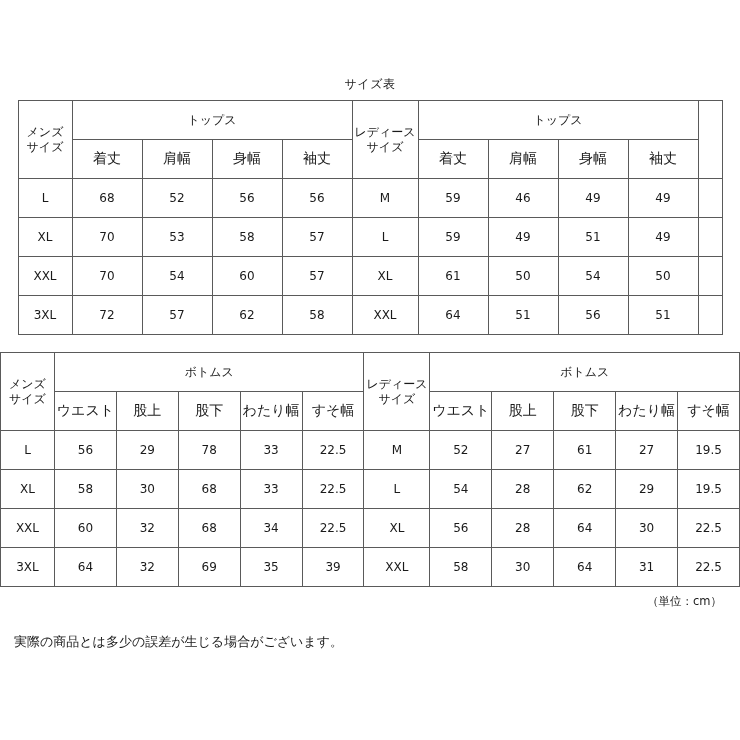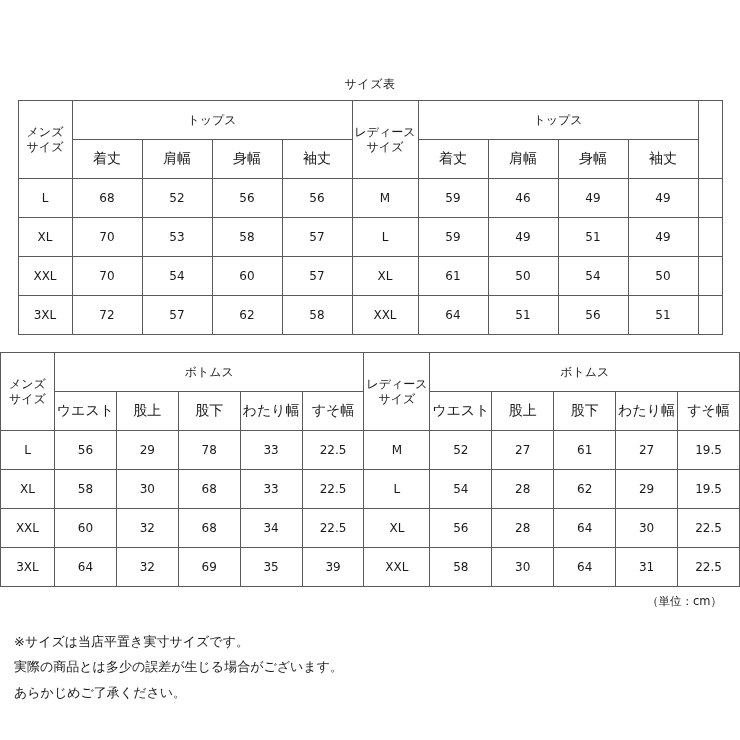--- a/index.html
+++ b/index.html
@@ -277,18 +277,16 @@
         <td>31</td>
         <td>22.5</td>
       </tr>
     </tbody>
       </table>
   </div>
 
   <div class="unit">（単位：cm）</div>
 
   <div class="notes">
-    <div>※サイズは当店平置き実寸サイズです。</div>
     <div>実際の商品とは多少の誤差が生じる場合がございます。</div>
-    <div>あらかじめご了承ください。</div>
   </div>
 
 </div>
 
 </body></html>

